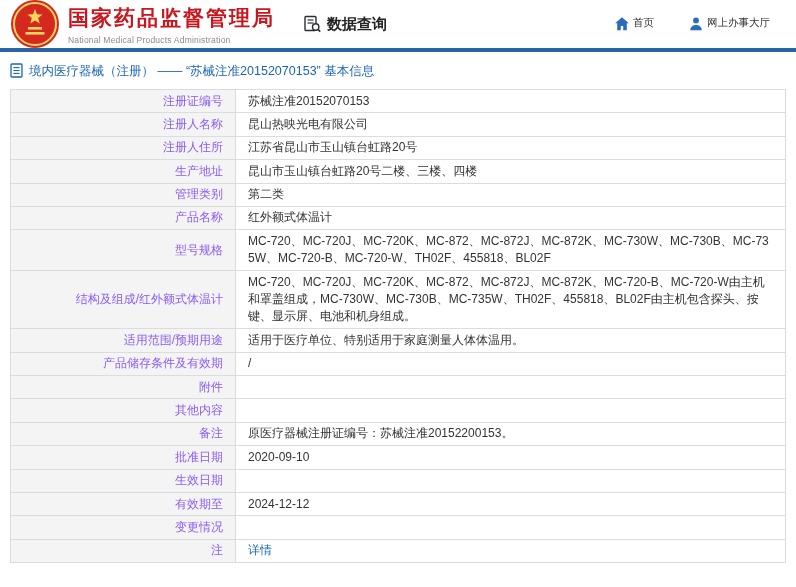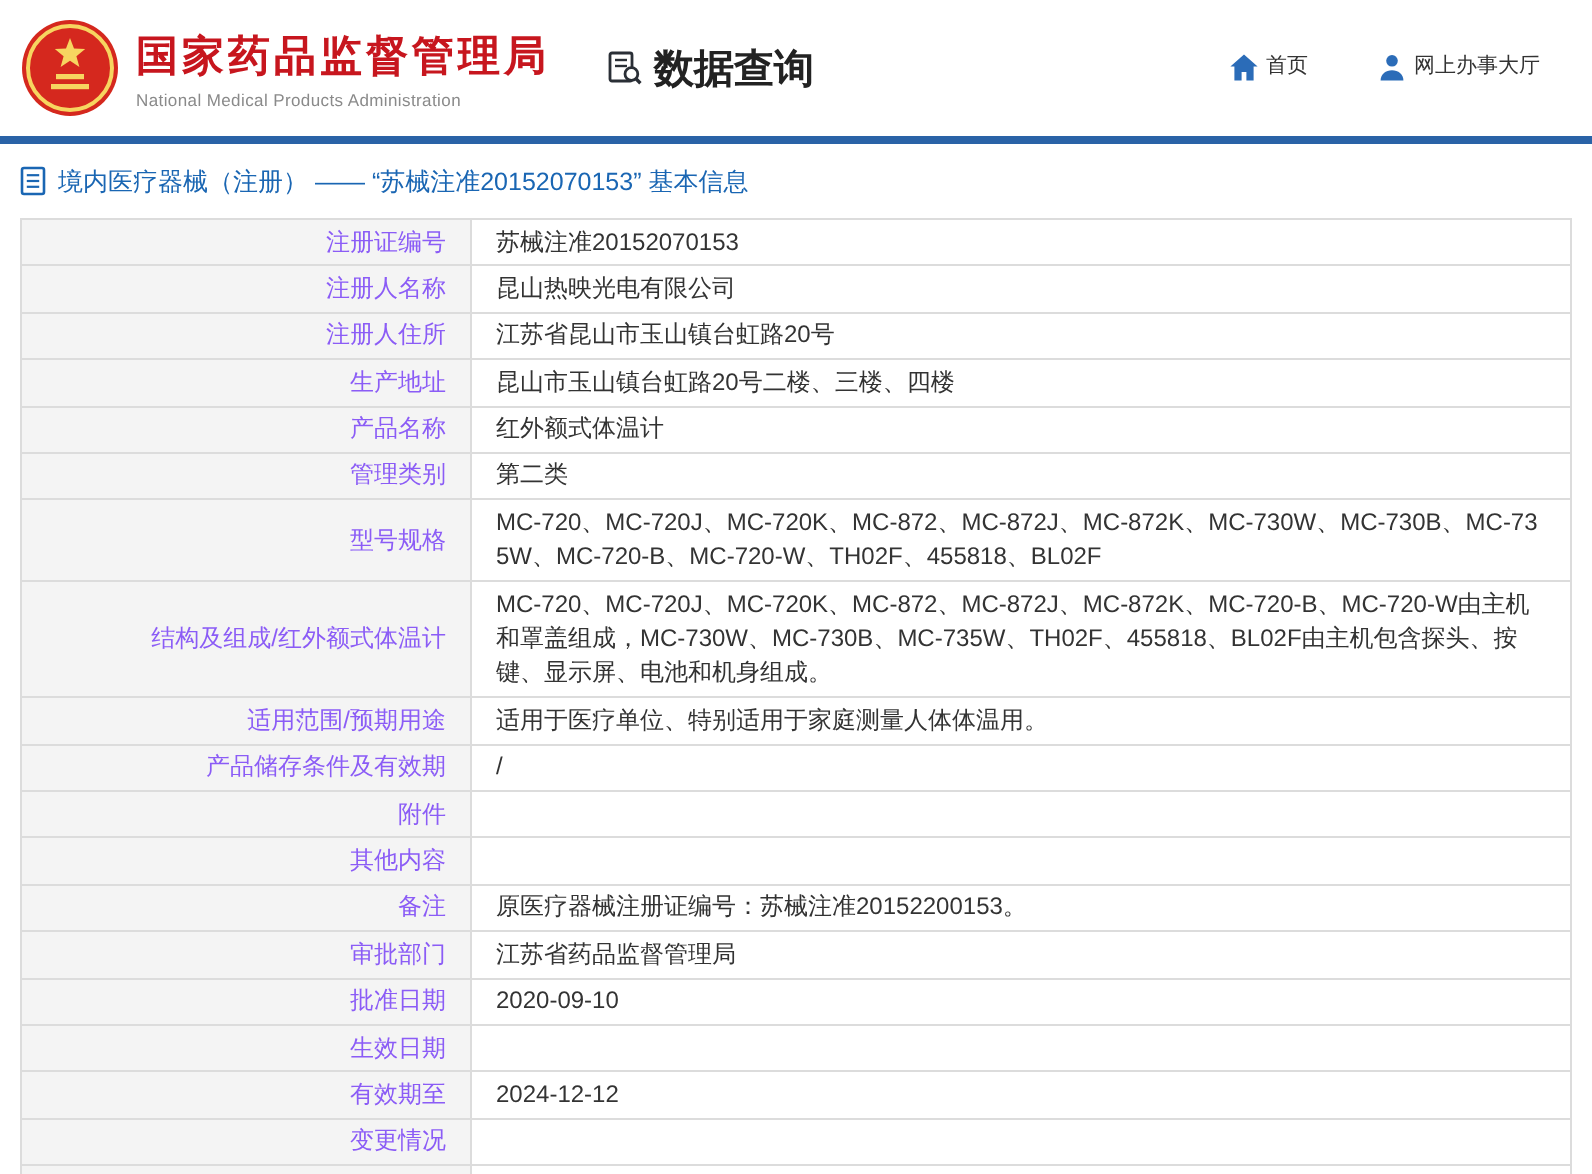--- a/index.html
+++ b/index.html
@@ -15,21 +15,21 @@
   body{
     width:796px;
     background:#fff;
     font-family:"Liberation Sans","DejaVu Sans",sans-serif;
     color:#333;
   }
   
   .site-header{
     display:flex;
     align-items:center;
-    height:68px;
+    height:48px;
     padding:6px 26px 6px 10px;
   }
   .logo-block{display:flex;align-items:center;}
   .emblem{width:50px;height:50px;flex:0 0 auto;}
   .agency{margin-left:8px;}
   .agency-cn{
     color:var(--red);
     font-size:21px;
     font-weight:bold;
     letter-spacing:2px;
@@ -37,24 +37,24 @@
   }
   .agency-en{
     color:#8a8a8a;
     font-size:8.5px;
     margin-top:3px;
     letter-spacing:.2px;
     white-space:nowrap;
   }
   .query-title{
     display:flex;
-    align-items:center;
+    align-items:flex-start;
     gap:6px;
     margin-left:28px;
-    font-size:20px;
+    font-size:15px;
     font-weight:bold;
     color:#222;
   }
   .top-nav{
     margin-left:auto;
     display:flex;
     gap:34px;
   }
   .top-nav a{
     display:flex;
@@ -190,28 +190,28 @@
       </tr>
       <tr>
         <td class="label-cell">注册人住所</td>
         <td class="value-cell">江苏省昆山市玉山镇台虹路20号</td>
       </tr>
       <tr>
         <td class="label-cell">生产地址</td>
         <td class="value-cell">昆山市玉山镇台虹路20号二楼、三楼、四楼</td>
       </tr>
       <tr>
+        <td class="label-cell">管理类别</td>
+        <td class="value-cell">第二类</td>
+      </tr>
+      <tr>
         <td class="label-cell">产品名称</td>
         <td class="value-cell">红外额式体温计</td>
       </tr>
       <tr>
-        <td class="label-cell">管理类别</td>
-        <td class="value-cell">第二类</td>
-      </tr>
-      <tr>
         <td class="label-cell">型号规格</td>
         <td class="value-cell">MC-720、MC-720J、MC-720K、MC-872、MC-872J、MC-872K、MC-730W、MC-730B、MC-735W、MC-720-B、MC-720-W、TH02F、455818、BL02F</td>
       </tr>
       <tr>
         <td class="label-cell">结构及组成/红外额式体温计</td>
         <td class="value-cell">MC-720、MC-720J、MC-720K、MC-872、MC-872J、MC-872K、MC-720-B、MC-720-W由主机和罩盖组成，MC-730W、MC-730B、MC-735W、TH02F、455818、BL02F由主机包含探头、按键、显示屏、电池和机身组成。</td>
       </tr>
       <tr>
         <td class="label-cell">适用范围/预期用途</td>
         <td class="value-cell">适用于医疗单位、特别适用于家庭测量人体体温用。</td>
@@ -226,24 +226,20 @@
       </tr>
       <tr>
         <td class="label-cell">其他内容</td>
         <td class="value-cell"></td>
       </tr>
       <tr>
         <td class="label-cell">备注</td>
         <td class="value-cell">原医疗器械注册证编号：苏械注准20152200153。</td>
       </tr>
       <tr>
-        <td class="label-cell">审批部门</td>
-        <td class="value-cell">江苏省药品监督管理局</td>
-      </tr>
-      <tr>
         <td class="label-cell">批准日期</td>
         <td class="value-cell">2020-09-10</td>
       </tr>
       <tr>
         <td class="label-cell">生效日期</td>
         <td class="value-cell"></td>
       </tr>
       <tr>
         <td class="label-cell">有效期至</td>
         <td class="value-cell">2024-12-12</td>

